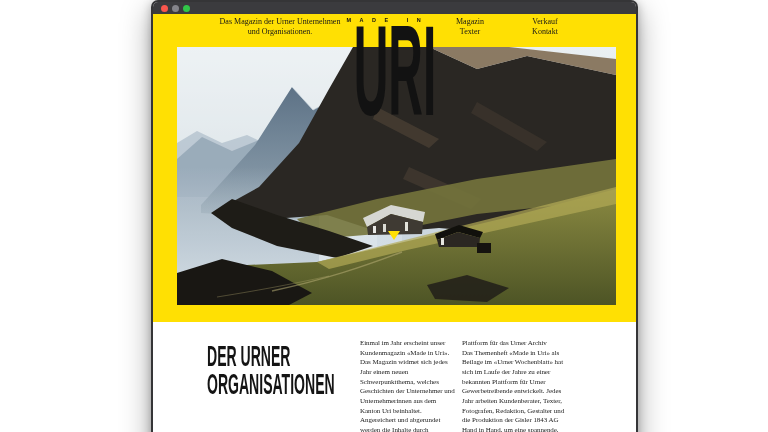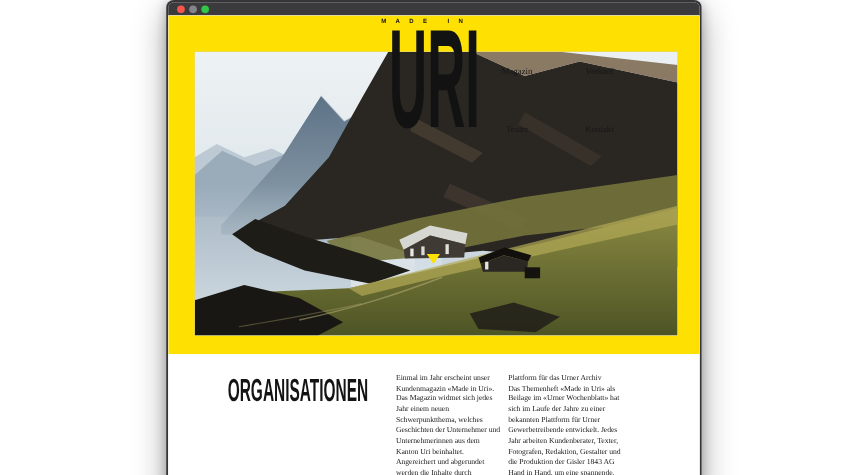--- a/index.html
+++ b/index.html
@@ -34,21 +34,21 @@
 
   
   .yellow-band { position:absolute; top:0; left:0; right:0; height:308px; background:#ffe003; }
 
   .tagline {
     position:absolute; left:57px; top:3px; width:140px;
     text-align:center; font-size:8px; line-height:9.5px; color:#171717;
     z-index:3;
   }
   .nav-col { position:absolute; top:3px; width:44px; text-align:center; z-index:3; }
-  .nav-col a { display:block; font-size:8px; line-height:9.5px; color:#171717; text-decoration:none;margin-top:43px; }
+  .nav-col a { display:block; font-size:8px; line-height:9.5px; color:#171717; text-decoration:none; }
   .nav-col-1 { left:295px; }
   .nav-col-2 { left:370px; }
 
   
   .logo { position:absolute; left:50%; top:0; transform:translateX(-50%); width:96px; z-index:2; }
   .logo-eyebrow {
     display:block; margin-top:3px; margin-right:-8.5px;
     font-family:"Liberation Sans", sans-serif; font-weight:700;
     font-size:5.5px; letter-spacing:8.5px; color:#121212; white-space:nowrap;
   }
@@ -88,20 +88,24 @@
     <div class="titlebar">
       <span class="tl tl-red"></span>
       <span class="tl tl-gray"></span>
       <span class="tl tl-green"></span>
     </div>
 
     <div class="viewport">
 
       <div class="yellow-band">
 
+        <div class="tagline">
+          <div>Das Magazin der Urner Unternehmen</div>
+          <div>und Organisationen.</div>
+        </div>
 
         <nav class="nav-col nav-col-1">
           <a href="#">Magazin</a>
           <a href="#">Texter</a>
         </nav>
         <nav class="nav-col nav-col-2">
           <a href="#">Verkauf</a>
           <a href="#">Kontakt</a>
         </nav>
 
@@ -179,20 +183,21 @@
           <span class="logo-eyebrow">MADE IN</span>
           <svg class="logo-wordmark-svg" viewBox="0 0 96 95">
             <text x="0" y="0" text-anchor="middle" transform="translate(48,94) scale(1.3,3.46)">URI</text>
           </svg>
         </div>
       </div>
 
       <div class="article">
 
         <div class="headline">
+          <div class="hl-line"><span>DER URNER</span></div>
           <div class="hl-line"><span>ORGANISATIONEN</span></div>
         </div>
 
         <div class="col col-1">
           <div>Einmal im Jahr erscheint unser Kundenmagazin «Made in Uri». Das Magazin widmet sich jedes Jahr einem neuen Schwerpunktthema, welches Geschichten der Unternehmer und Unternehmerinnen aus dem Kanton Uri beinhaltet. Angereichert und abgerundet werden die Inhalte durch exklusive, redaktionelle Beiträge aus der Redaktion des «Urner Wochenblatts».</div>
         </div>
 
         <div class="col col-2">
           <div>Plattform für das Urner Archiv</div>
           <div>Das Themenheft «Made in Uri» als Beilage im «Urner Wochenblatt» hat sich im Laufe der Jahre zu einer bekannten Plattform für Urner Gewerbetreibende entwickelt. Jedes Jahr arbeiten Kundenberater, Texter, Fotografen, Redaktion, Gestalter und die Produktion der Gisler 1843 AG Hand in Hand, um eine spannende, vielfältige und</div>

